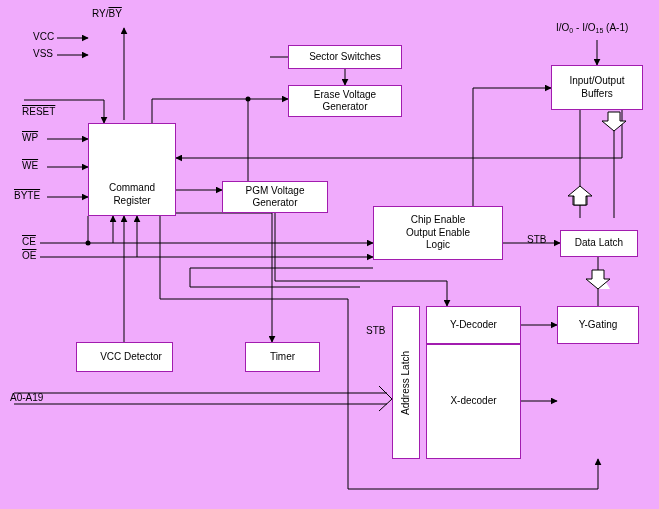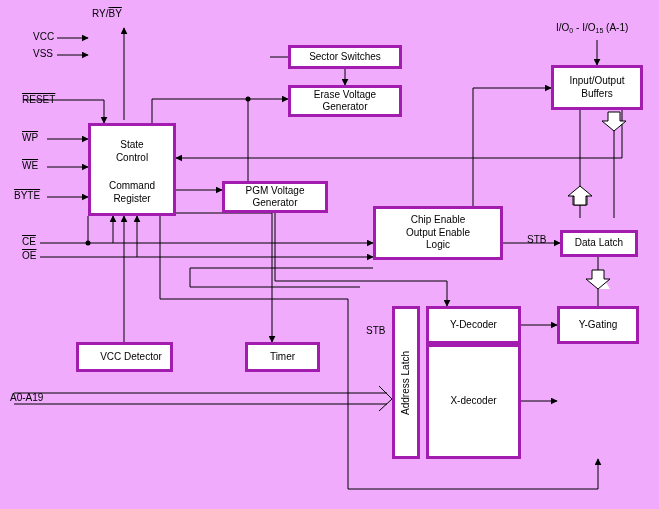--- a/index.html
+++ b/index.html
@@ -24,21 +24,21 @@
   }
   .lbl {
     position: absolute;
     font-size: 10px;
     color: #000;
     white-space: nowrap;
     line-height: 1.15;
   }
   .box {
     position: absolute;
-    border: 3px solid #a21caf;
+    border: 1px solid #a21caf;
     background: #fff;
     box-sizing: border-box;
     display: flex;
     align-items: center;
     justify-content: center;
     text-align: center;
     font-size: 10px;
     color: #000;
     line-height: 1.25;
   }
@@ -164,40 +164,36 @@
       <polyline points="592,270 592,279 586,279 598,289 610,289 610,289 604,279 604,270 592,270" fill="#fff" stroke="none"></polyline>
       <polyline points="592,270 592,279 586,279 598,289 610,279 604,279 604,270 592,270" fill="#fff" stroke="#000"></polyline>
     </g>
   </svg>
 
   <div class="lbl" style="left:92px; top:8px;">
     <span style="text-decoration:none">RY/<span style="text-decoration:overline">BY</span></span>
   </div>
   <div class="lbl" style="left:33px; top:31px;"><span>VCC</span></div>
   <div class="lbl" style="left:33px; top:48px;"><span>VSS</span></div>
-  <div class="lbl ovl" style="left:22px; top:94px;text-align:right;"><span>RESET</span></div>
+  <div class="lbl ovl" style="left:22px; top:106px;text-align:right;"><span>RESET</span></div>
   <div class="lbl ovl" style="left:22px; top:132px;"><span>WP</span></div>
   <div class="lbl ovl" style="left:22px; top:160px;"><span>WE</span></div>
   <div class="lbl ovl" style="left:14px; top:190px;"><span>BYTE</span></div>
   <div class="lbl ovl" style="left:22px; top:236px;"><span>CE</span></div>
   <div class="lbl ovl" style="left:22px; top:250px;"><span>OE</span></div>
   <div class="lbl" style="left:10px; top:392px;"><span>A0-A19</span></div>
 
   <div class="lbl" style="left:556px; top:22px;">
     <span>I/O</span><sub>0</sub><span> - I/O</span><sub>15</sub><span> (A-1)</span>
   </div>
 
   <div class="lbl" style="left:366px; top:325px;"><span>STB</span></div>
   <div class="lbl" style="left:527px; top:234px;"><span>STB</span></div>
 
   <div class="box multi" style="left:88px; top:123px; width:88px; height:93px;">
-    <div style="position:absolute; top:13px; left:0; right:0;">
-      <span>State</span><br>
-      <span>Control</span>
-    </div>
     <div style="position:absolute; bottom:8px; left:0; right:0;">
       <span>Command</span><br>
       <span>Register</span>
     </div>
   </div>
 
   <div class="box" style="left:288px; top:45px; width:114px; height:24px;">
     <span>Sector Switches</span>
   </div>
 

